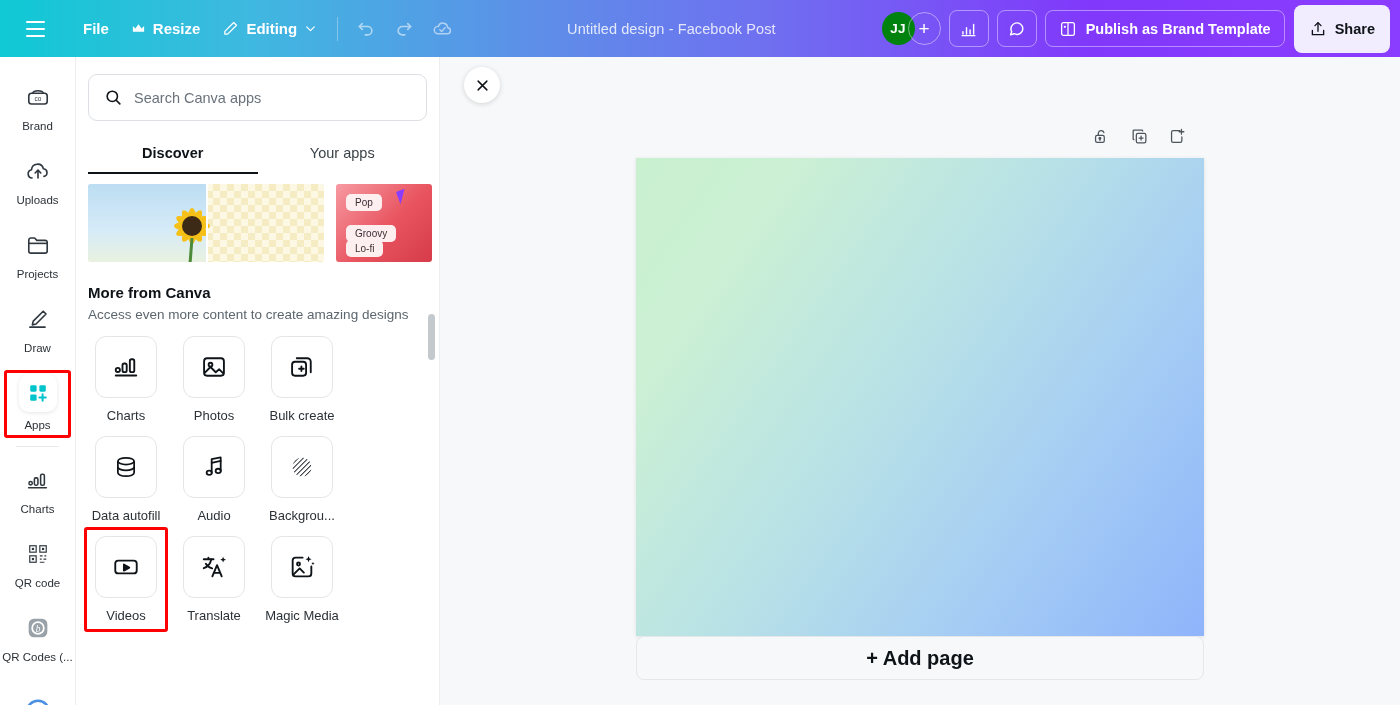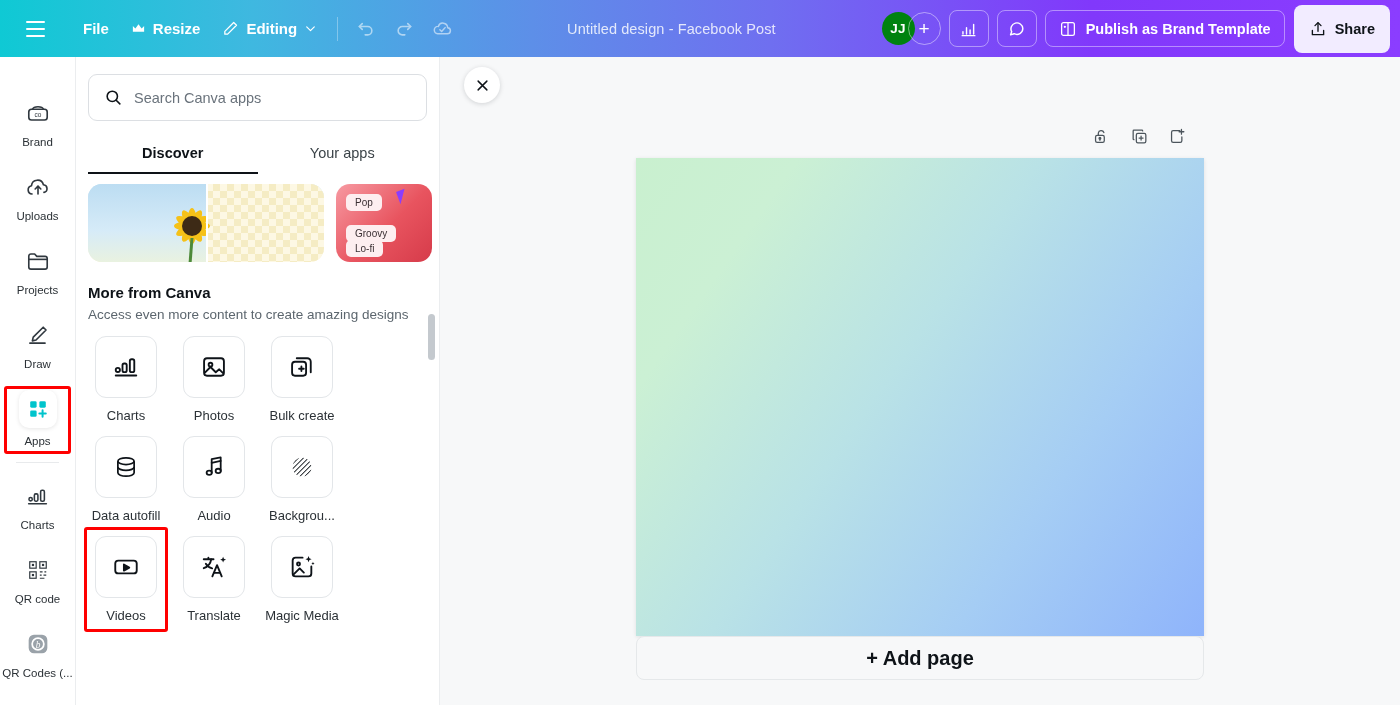--- a/index.html
+++ b/index.html
@@ -59,21 +59,21 @@
     display:flex; align-items:center; gap:8px; padding:0 15px; margin-left:9px;
     font-size:14.5px; font-weight:700; cursor:pointer;
   }
 
   
   .body { flex:1; display:flex; min-height:0; }
 
   
   .rail {
     width:76px; flex:0 0 76px; background:#fff; border-right:1px solid #ebedef;
-    padding-top:29px; overflow:hidden; position:relative;
+    padding-top:13px; overflow:hidden; position:relative;
   }
   .rail-item {
     height:74px; display:flex; flex-direction:column; align-items:center;
     justify-content:center; gap:7px; cursor:pointer; position:relative;
   }
   .rail-item .r-ico { width:32px; height:32px; display:flex; align-items:center; justify-content:center; color:#3d4category; }
   .rail-item .r-ico { color:#30383f; }
   .rail-item .r-label {
     font-size:11.5px; color:#2b3136; max-width:72px; text-align:center;
     white-space:nowrap; overflow:hidden; text-overflow:ellipsis; line-height:1.1;
@@ -107,21 +107,21 @@
   .tabs { display:flex; padding:0 12px; margin-top:18px; gap:0; }
   .tab {
     flex:1; text-align:center; font-size:14.5px; padding:6px 0 11px 0; cursor:pointer;
     color:#3b4348; font-weight:400; border-bottom:2px solid transparent;
   }
   .tab.active { font-weight:700; color:#0e1318; border-bottom-color:#0e1318; }
 
   .panel-scroll { flex:1; overflow:hidden; position:relative; padding:0 12px; }
   .carousel { display:flex; gap:12px; margin-top:10px; }
   .carousel-card {
-    height:78px; border-radius:14px; overflow:hidden; position:relative; flex:0 0 auto;
+    height:78px; border-radius:3px; overflow:hidden; position:relative; flex:0 0 auto;
   }
   .cc1 { width:236px; background:linear-gradient(180deg,#bfe0f3 0%,#cfe6f5 45%,#f7f0d0 100%); }
   .cc1 .sky { position:absolute; inset:0; background:linear-gradient(180deg,#bcddf2,#d6ebf8 60%,#e9f2e0); width:50%; }
   .cc1 .checker {
     position:absolute; right:0; top:0; width:50%; height:100%;
     background-image:
       linear-gradient(45deg,#f5ecc4 25%,transparent 25%,transparent 75%,#f5ecc4 75%),
       linear-gradient(45deg,#f5ecc4 25%,transparent 25%,transparent 75%,#f5ecc4 75%);
     background-size:14px 14px; background-position:0 0,7px 7px; background-color:#fdf8e4;
   }

